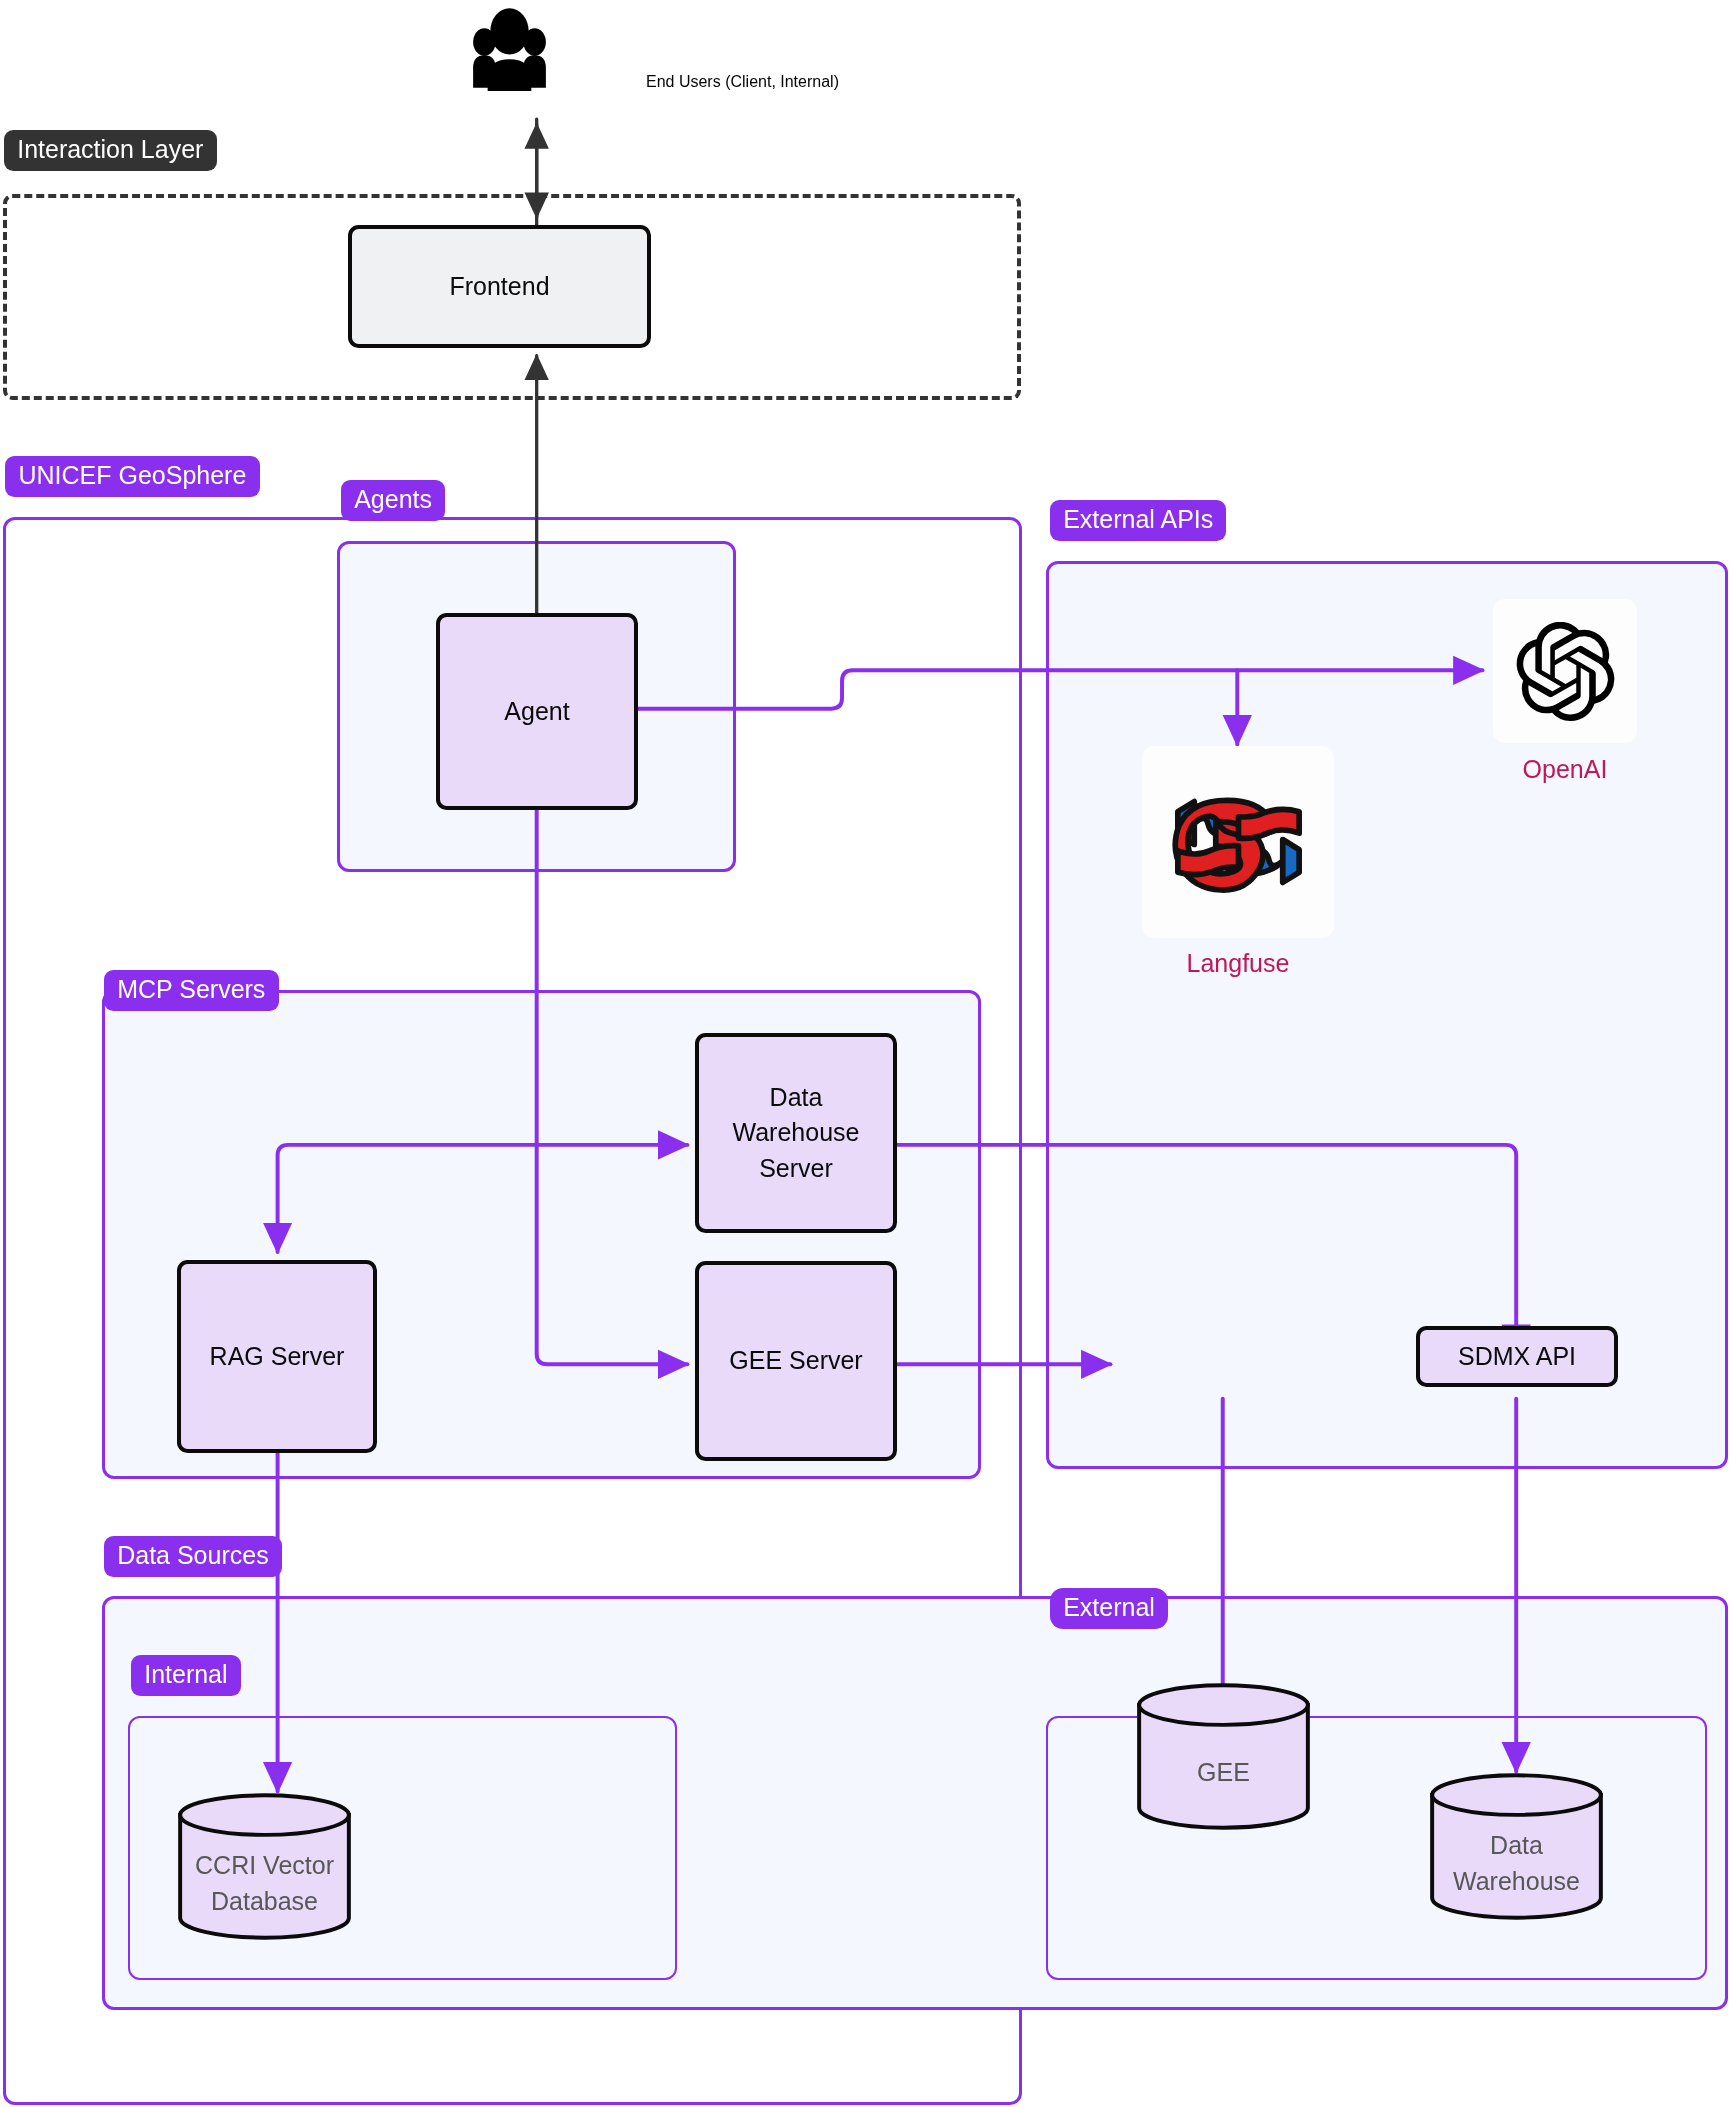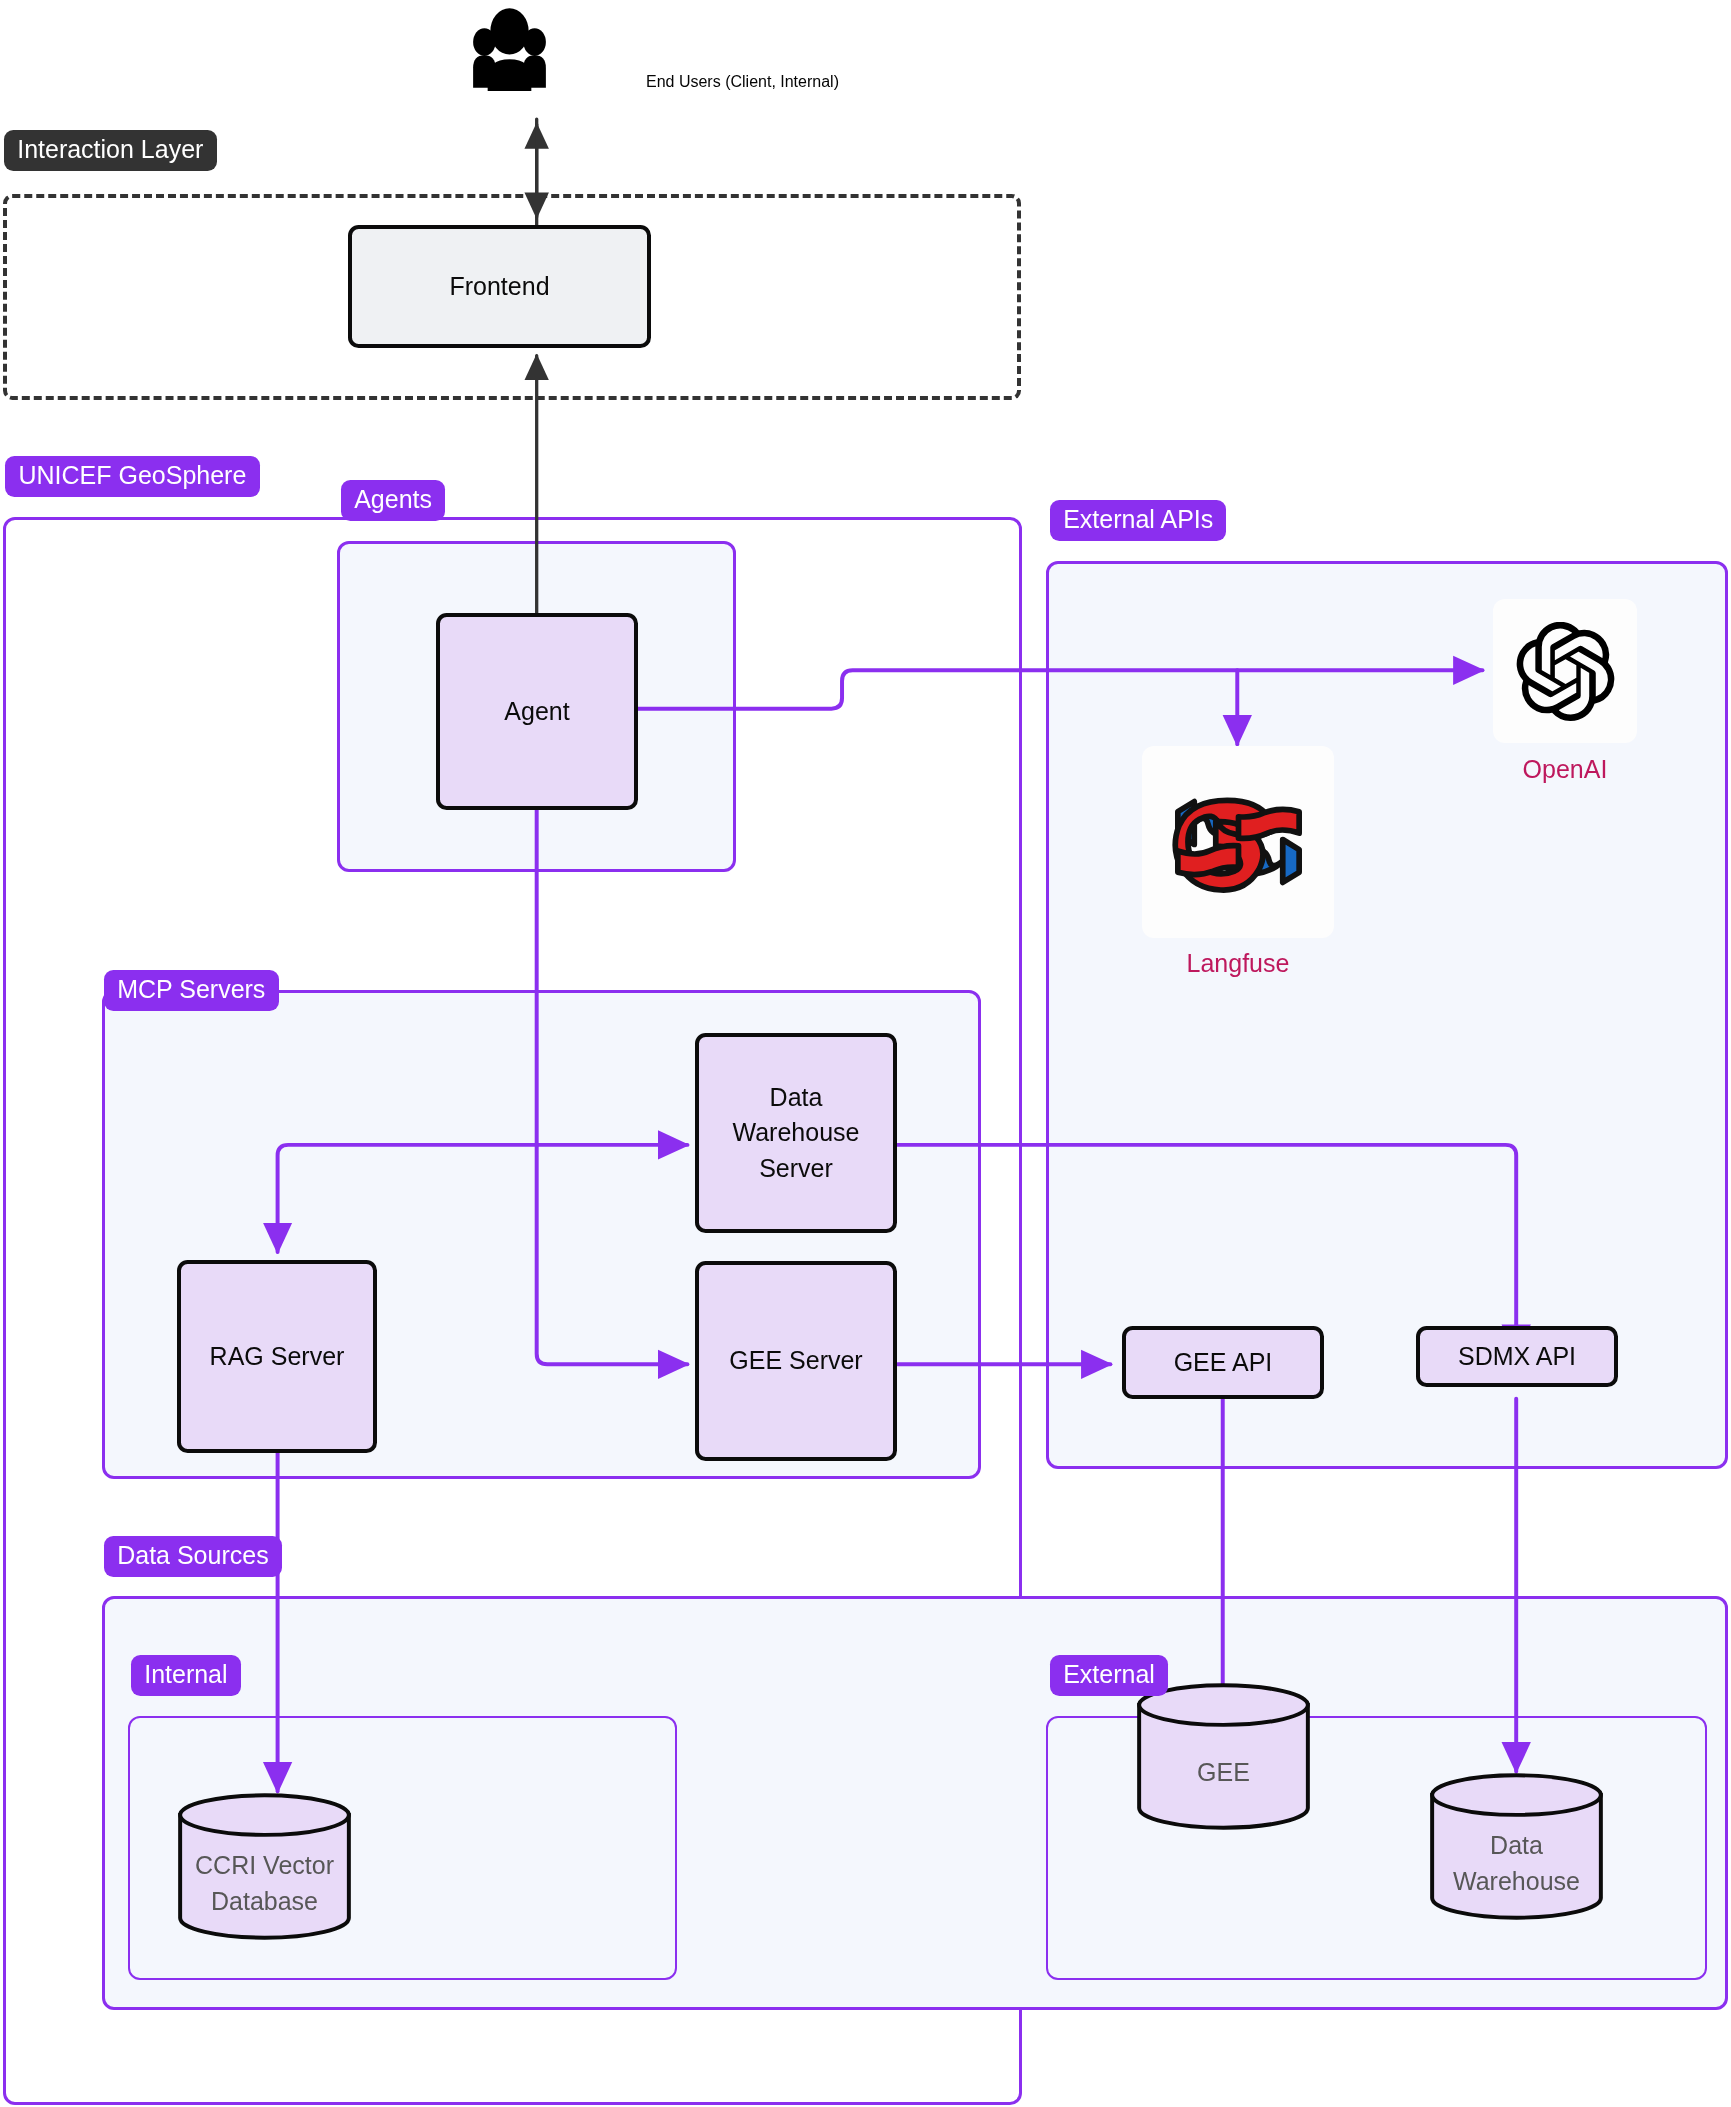--- a/index.html
+++ b/index.html
@@ -252,23 +252,20 @@
       <g stroke="#111" stroke-width="9" stroke-linejoin="round" stroke-linecap="round">
         <path fill="#e01f20" d="M150,44 Q176,34 206,42 L206,76 Q178,66 156,76 Q134,86 110,84
                  L110,50 Q132,52 150,44 Z"></path>
         <path fill="#e01f20" d="M70,136 Q44,146 14,138 L14,104 Q42,114 64,104 Q86,94 110,96
                  L110,130 Q88,128 70,136 Z"></path>
       </g>
     </svg>
   </div>
   <div class="logo-caption" style="left:1142px; top:949px; width:192px;">Langfuse</div>
 
-  <div class="node" style="left:1122px; top:1326px; width:202px; height:73px;">
-    <span>GEE API</span>
-  </div>
 
   <div class="node" style="left:1416px; top:1326px; width:202px; height:61px;">
     <span>SDMX API</span>
   </div>
 
   <div class="clabel" style="left:104px; top:1536px;">Data Sources</div>
   <div class="cluster" style="left:102px; top:1596px; width:1626px; height:414px;"></div>
 
   <div class="clabel" style="left:131px; top:1655px;">Internal</div>
   <div class="cluster" style="left:128px; top:1716px; width:549px; height:264px; border-width:2.6px;"></div>
@@ -277,21 +274,21 @@
     <svg width="175" height="145" viewBox="0 0 264 220">
       <path d="M4,32 L4,188 a128,30 0 0 0 256,0 L260,32 z" fill="#e8daf8" stroke="#0b0b0b" stroke-width="6"></path>
       <ellipse cx="132" cy="32" rx="128" ry="30" fill="#e8daf8" stroke="#0b0b0b" stroke-width="6"></ellipse>
     </svg>
     <div class="cyl-label" style="top:54px;">
       <span>CCRI Vector</span><br>
       <span>Database</span>
     </div>
   </div>
 
-  <div class="clabel" style="left:1050px; top:1655px;">External</div>
+  <div class="clabel" style="left:1050px; top:1588px;border-radius:13px;">External</div>
   <div class="cluster" style="left:1046px; top:1716px; width:661px; height:264px; border-width:2.6px;"></div>
 
   <div class="cyl" style="left:1136px; top:1684px; width:175px; height:145px;">
     <svg width="175" height="145" viewBox="0 0 264 220">
       <path d="M4,32 L4,188 a128,30 0 0 0 256,0 L260,32 z" fill="#e8daf8" stroke="#0b0b0b" stroke-width="6"></path>
       <ellipse cx="132" cy="32" rx="128" ry="30" fill="#e8daf8" stroke="#0b0b0b" stroke-width="6"></ellipse>
     </svg>
     <div class="cyl-label" style="top:71px;">GEE</div>
   </div>
 

